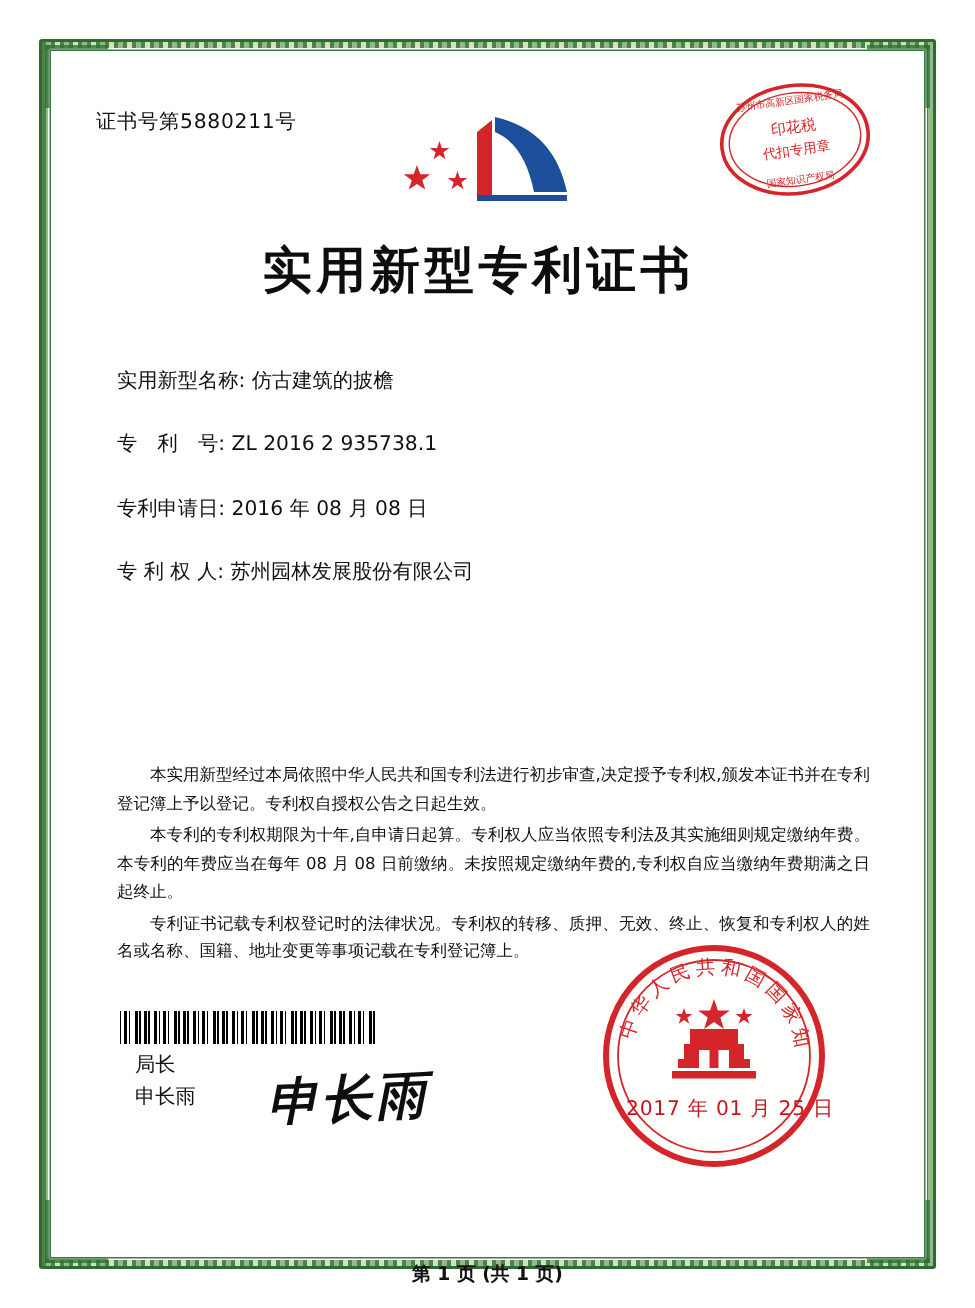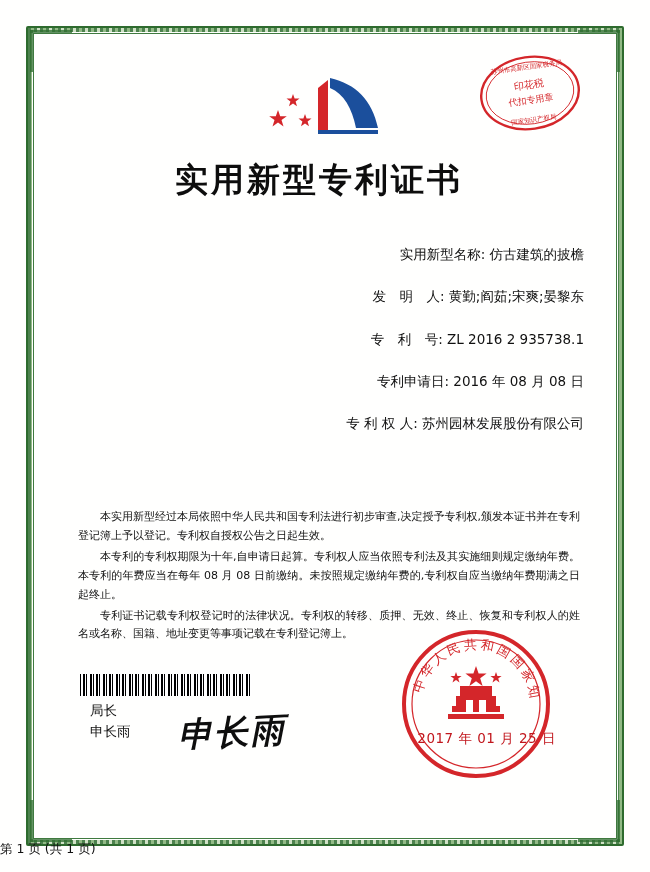--- a/index.html
+++ b/index.html
@@ -117,21 +117,20 @@
   .fields {
     position: absolute;
     left: 22px; right: 10px; top: 196px;
   }
   .field {
     font-size: 13.5px;
     line-height: 1.5;
     margin-bottom: 22px;
     color: #111;
     white-space: nowrap;
-    text-align: right;
   }
   .field .lbl {
     display: inline-block;
     color: #111;
   }
   .field .val {
     display: inline-block;
     color: #111;
   }
 
@@ -193,39 +192,42 @@
     right: 38px; bottom: 76px;
     font-size: 13.5px;
     color: #c1161c;
     letter-spacing: .5px;
     font-family: "DejaVu Sans", "Liberation Sans", sans-serif;
   }
 
   .page-footer {
     position: absolute;
     left: 0; right: 0; bottom: 14px;
+    text-align: center;
     font-size: 12.5px;
     color: #111;
+    font-weight: bold;
   }
 </style>
 </head>
 <body>
 
 <div class="page">
 
   <div class="border-outer"></div>
   <div class="border-pattern"></div>
   <div class="border-inner"></div>
   <div class="corner c-tl"></div>
   <div class="corner c-tr"></div>
   <div class="corner c-bl"></div>
   <div class="corner c-br"></div>
 
   <div class="content">
 
+    <div class="cert-no">证书号第5880211号</div>
 
     <div class="logo">
       <svg viewBox="0 0 130 68" width="130" height="68" aria-hidden="true">
 
         <g fill="#d4262a">
           <polygon points="18,40 20.2,46.2 26.8,46.2 21.5,50.1 23.5,56.4 18,52.6 12.5,56.4 14.5,50.1 9.2,46.2 15.8,46.2"></polygon>
           <polygon points="33,24 34.6,28.6 39.5,28.6 35.6,31.5 37,36.2 33,33.4 29,36.2 30.4,31.5 26.5,28.6 31.4,28.6"></polygon>
           <polygon points="45,44 46.6,48.6 51.5,48.6 47.6,51.5 49,56.2 45,53.4 41,56.2 42.4,51.5 38.5,48.6 43.4,48.6"></polygon>
         </g>
 
@@ -245,24 +247,20 @@
         <text x="52" y="68" font-size="6.5" fill="#d4262a" text-anchor="middle" font-family="DejaVu Sans, sans-serif" transform="rotate(-8 52 39)">国家知识产权局</text>
       </svg>
     </div>
 
     <div class="title">实用新型专利证书</div>
 
     <div class="fields">
       <div class="field">
         <span class="lbl">实用新型名称:</span>
         <span class="val">仿古建筑的披檐</span>
-      </div>
-      <div class="field">
-        <span class="lbl">发　明　人:</span>
-        <span class="val">黄勤;阎茹;宋爽;晏黎东</span>
       </div>
       <div class="field">
         <span class="lbl">专　利　号:</span>
         <span class="val">ZL 2016 2 935738.1</span>
       </div>
       <div class="field">
         <span class="lbl">专利申请日:</span>
         <span class="val">2016 年 08 月 08 日</span>
       </div>
       <div class="field">

